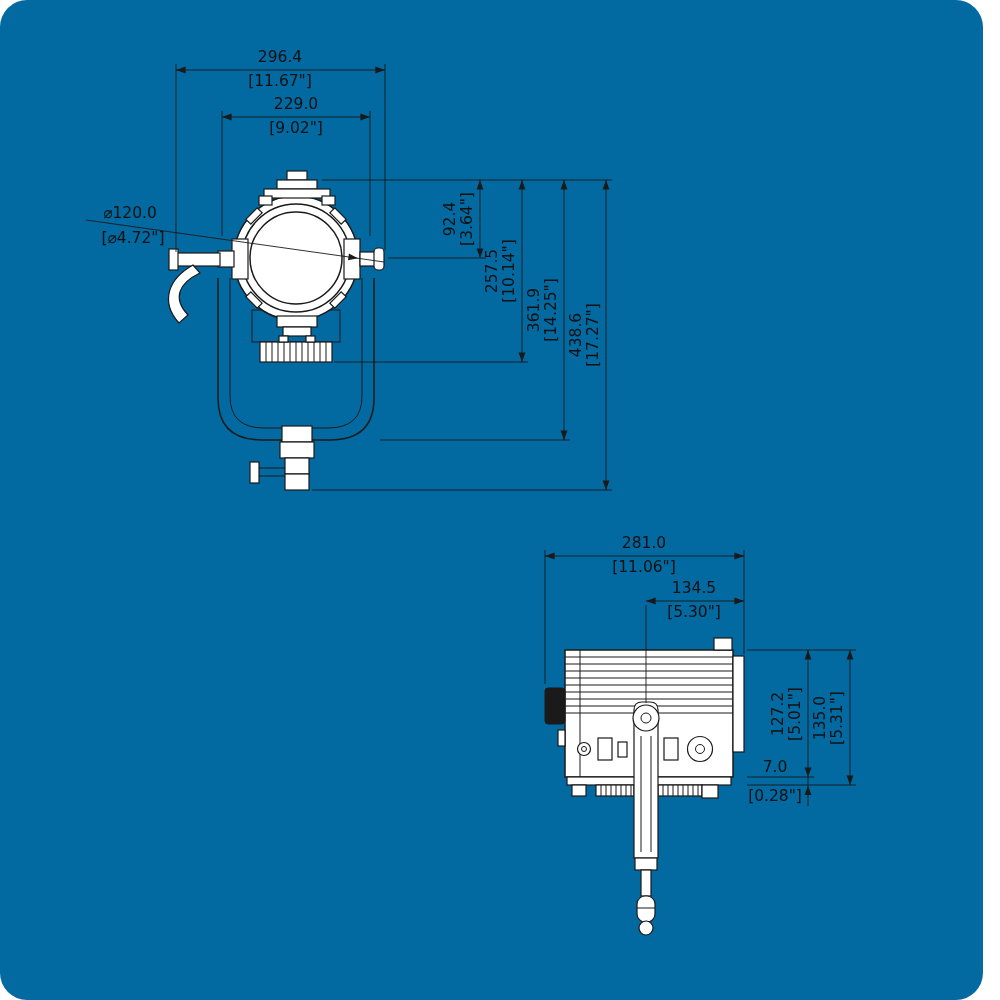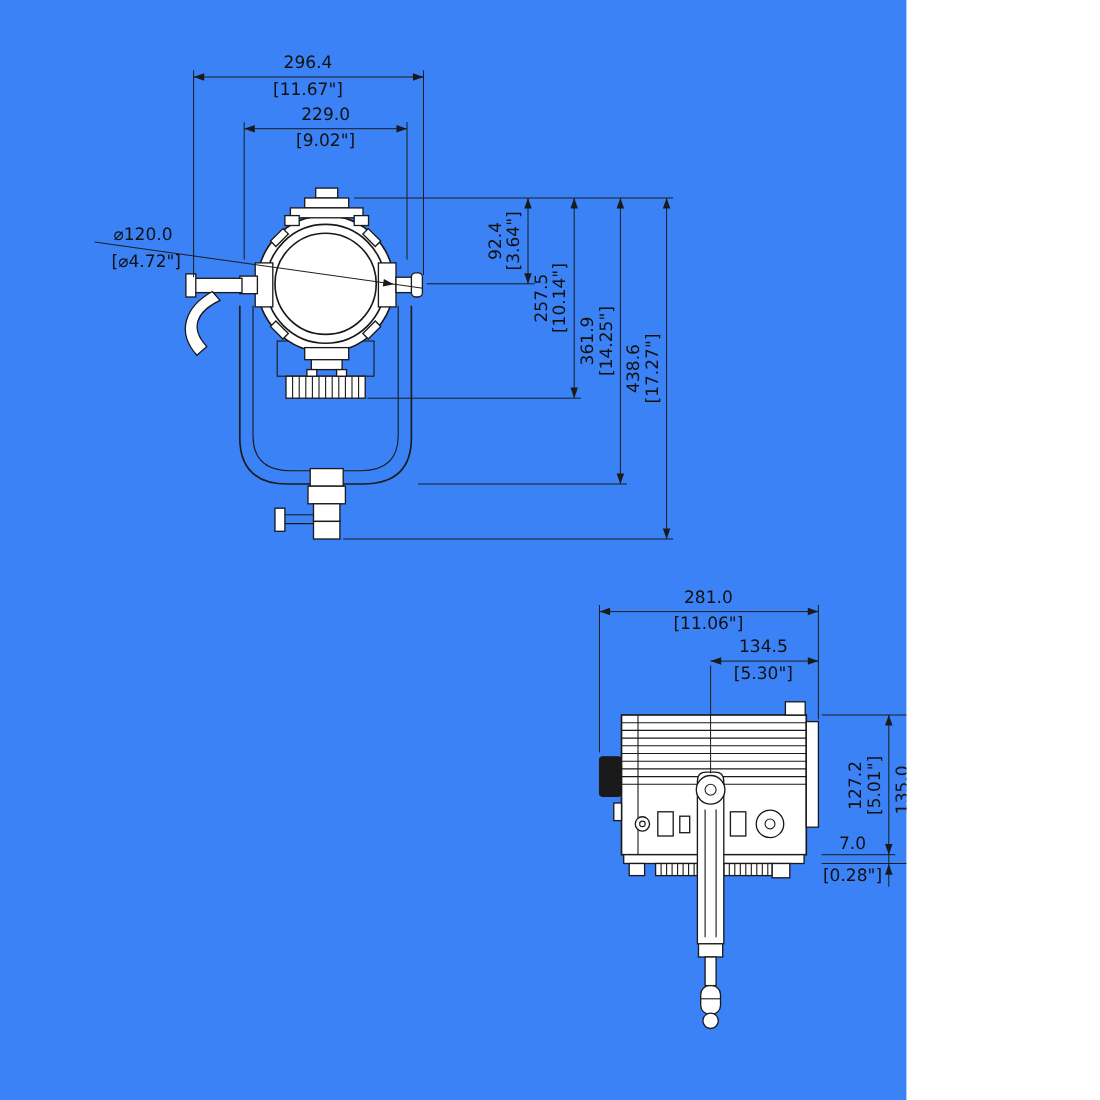--- a/index.html
+++ b/index.html
@@ -1,16 +1,16 @@
 <!DOCTYPE html>
 <html><head>
 <meta charset="utf-8">
 <style>
   html,body{margin:0;padding:0;background:#ffffff;}
-  .stage{width:824px;height:1000px;background:#3b82f6;position:relative;overflow:hidden;}
+  .stage{width:983px;height:1000px;background:#0369a1;position:relative;overflow:hidden;border-radius:27px;}
   svg{display:block;}
   .ol{fill:#ffffff;stroke:#1a1a1a;stroke-width:1.5;}
   .oln{fill:none;stroke:#1a1a1a;stroke-width:1.5;}
   .th{fill:none;stroke:#1a1a1a;stroke-width:1;}
   .thw{fill:#ffffff;stroke:#1a1a1a;stroke-width:1.2;}
   .dim{fill:none;stroke:#1a1a1a;stroke-width:0.9;}
   .blk{fill:#1a1a1a;stroke:#1a1a1a;stroke-width:1;}
   text.d{font-family:"DejaVu Sans","Liberation Sans",sans-serif;font-size:15.5px;fill:#111111;}
 </style>
 </head>

